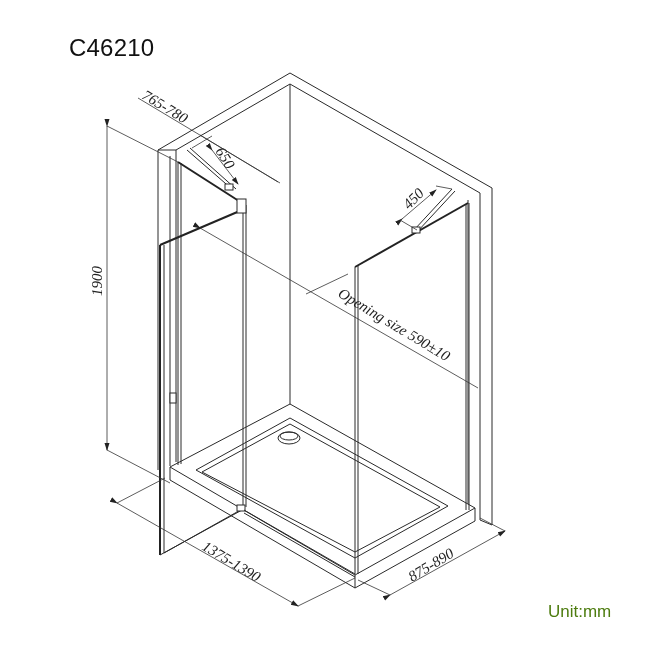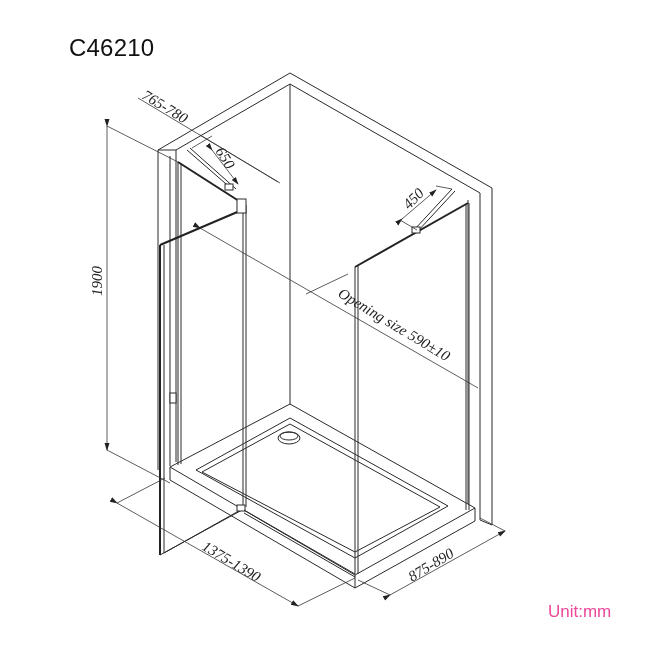--- a/index.html
+++ b/index.html
@@ -1,18 +1,18 @@
 <!DOCTYPE html>
 <html><head>
 <meta charset="utf-8">
 <style>
   html, body { margin: 0; padding: 0; background: #ffffff; }
   #canvas { position: relative; width: 650px; height: 650px; background: #ffffff; overflow: hidden; }
   .title { position: absolute; left: 36px; top: 34px; font-family: "Liberation Sans", sans-serif; font-size: 24px; color: #111; letter-spacing: 0.2px; margin-left: 33px; }
-  .unit { position: absolute; left: 548px; top: 602px; font-family: "Liberation Sans", sans-serif; font-size: 17px; color: #ec4899; }
+  .unit { position: absolute; left: 548px; top: 602px; font-family: "Liberation Sans", sans-serif; font-size: 17px; color: #4d7c0f; }
   svg { position: absolute; left: 0; top: 0; }
   .ln { stroke: #2a2a2a; stroke-width: 1; fill: none; }
   .lnw { stroke: #2a2a2a; stroke-width: 1; fill: #ffffff; }
   .thick { stroke: #222; stroke-width: 2; fill: none; }
   .dim { stroke: #333; stroke-width: 0.8; fill: none; }
   .dimtext { font-family: "Liberation Serif", serif; font-style: italic; font-size: 15px; fill: #222; }
 </style>
 </head>
 <body>
 

